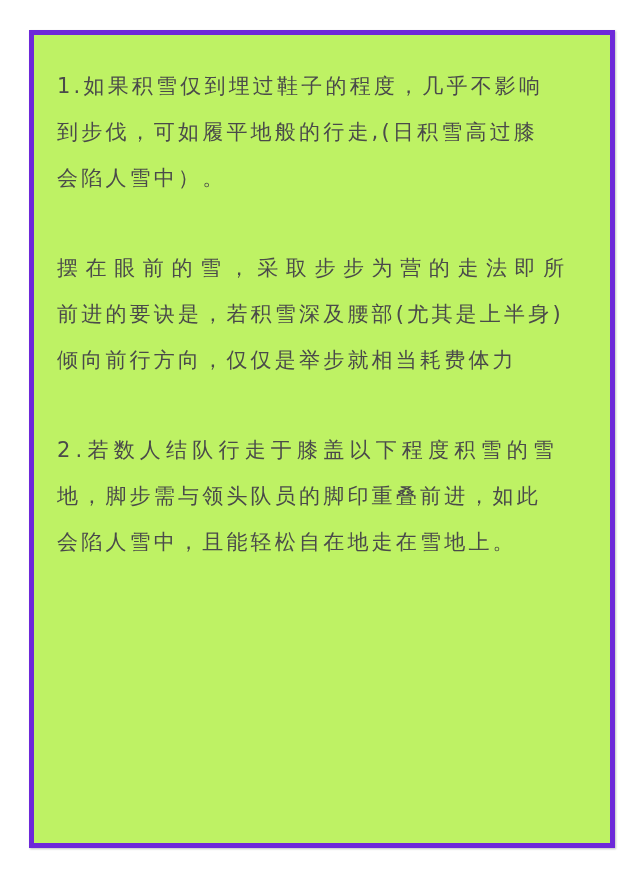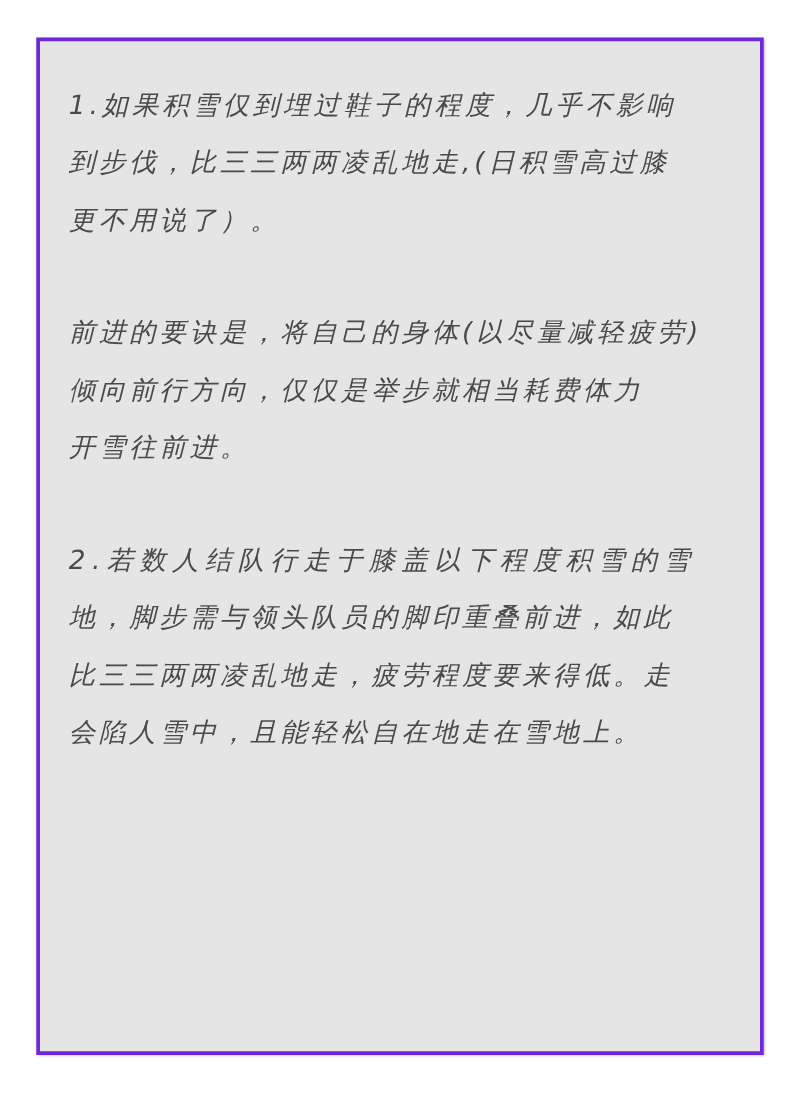--- a/index.html
+++ b/index.html
@@ -13,25 +13,24 @@
       position: relative;
       overflow: hidden;
       font-family: "DejaVu Sans", "Liberation Sans", sans-serif;
     }
     .frame {
       position: absolute;
       left: 29px;
       top: 30px;
       width: 576px;
       height: 808px;
-      border: 3px solid #6d28d9;
+      border: 5px solid #6d28d9;
       box-shadow: 1px 1px 2px rgba(0,0,0,0.25);
-      background: #e5e5e5;
+      background: #bef264;
       box-sizing: content-box;
-      font-style: italic;
     }
     .content {
       position: absolute;
       left: 23px;
       top: 28px;
       width: 540px;
     }
     .para {
       margin: 0;
       color: #4a4a4a;
@@ -50,35 +49,34 @@
     }
   </style>
 </head>
 <body>
 
 <div class="frame">
   <div class="content">
 
     <p class="para">
       <span class="line">1.如果积雪仅到埋过鞋子的程度，几乎不影响</span>
-      <span class="line">到步伐，比三三两两凌乱地走,(日积雪高过膝</span>
-      <span class="line">更不用说了）。</span>
+      <span class="line">到步伐，可如履平地般的行走,(日积雪高过膝</span>
+      <span class="line">会陷人雪中）。</span>
     </p>
 
     <div class="gap"></div>
 
     <p class="para">
-      <span class="line">前进的要诀是，将自己的身体(以尽量减轻疲劳)</span>
+      <span class="line" style="letter-spacing: 7.6px;">摆在眼前的雪，采取步步为营的走法即所</span>
+      <span class="line">前进的要诀是，若积雪深及腰部(尤其是上半身)</span>
       <span class="line">倾向前行方向，仅仅是举步就相当耗费体力</span>
-      <span class="line">开雪往前进。</span>
     </p>
 
     <div class="gap"></div>
 
     <p class="para">
       <span class="line" style="letter-spacing: 5.2px;">2.若数人结队行走于膝盖以下程度积雪的雪</span>
       <span class="line">地，脚步需与领头队员的脚印重叠前进，如此</span>
-      <span class="line">比三三两两凌乱地走，疲劳程度要来得低。走</span>
       <span class="line">会陷人雪中，且能轻松自在地走在雪地上。</span>
     </p>
 
   </div>
 </div>
 
 </body></html>

